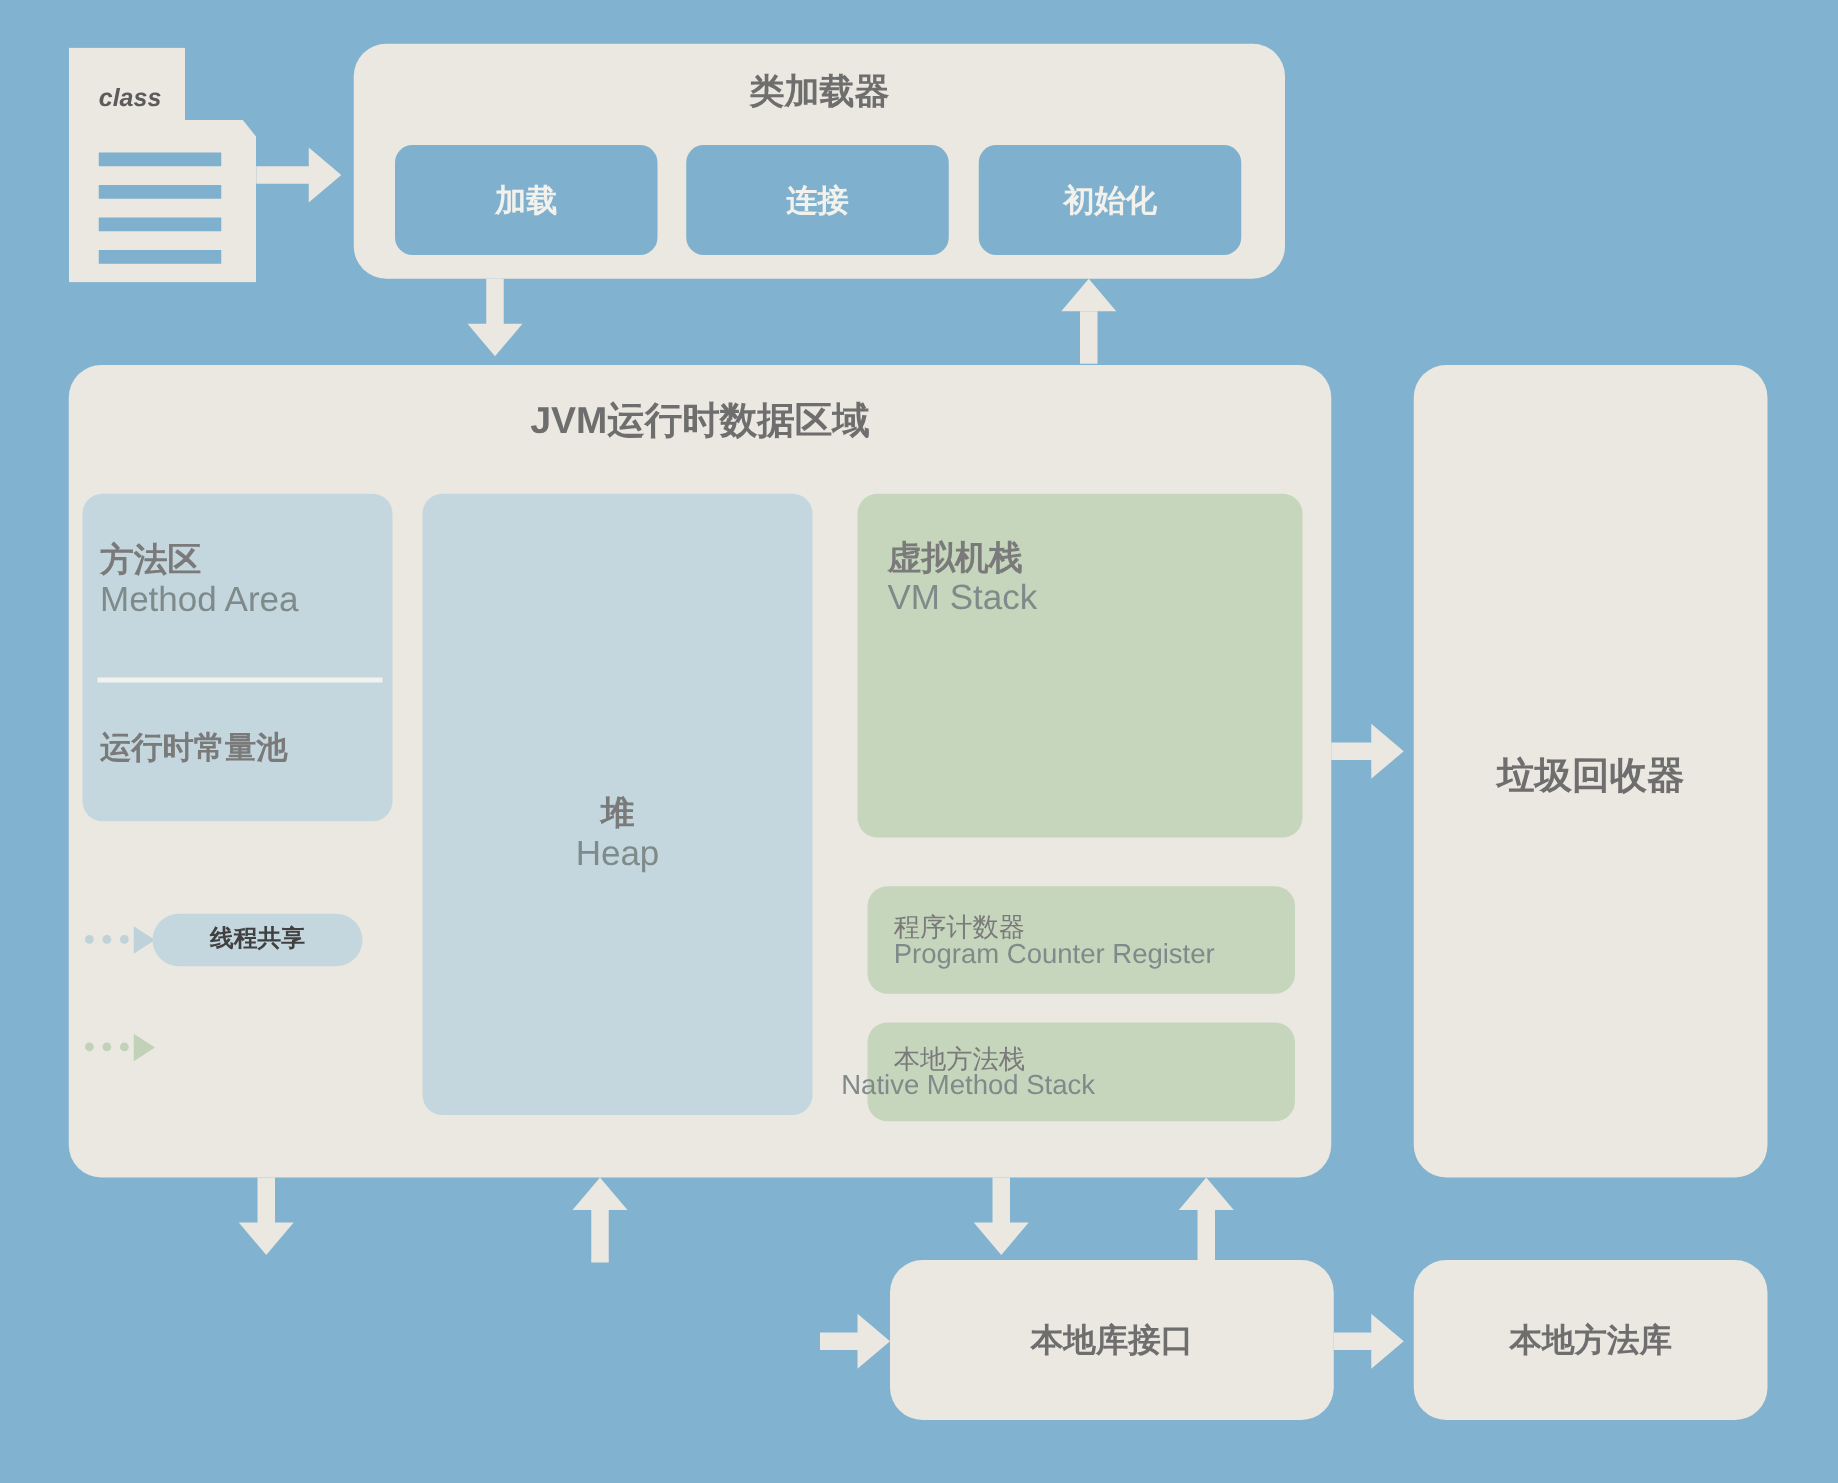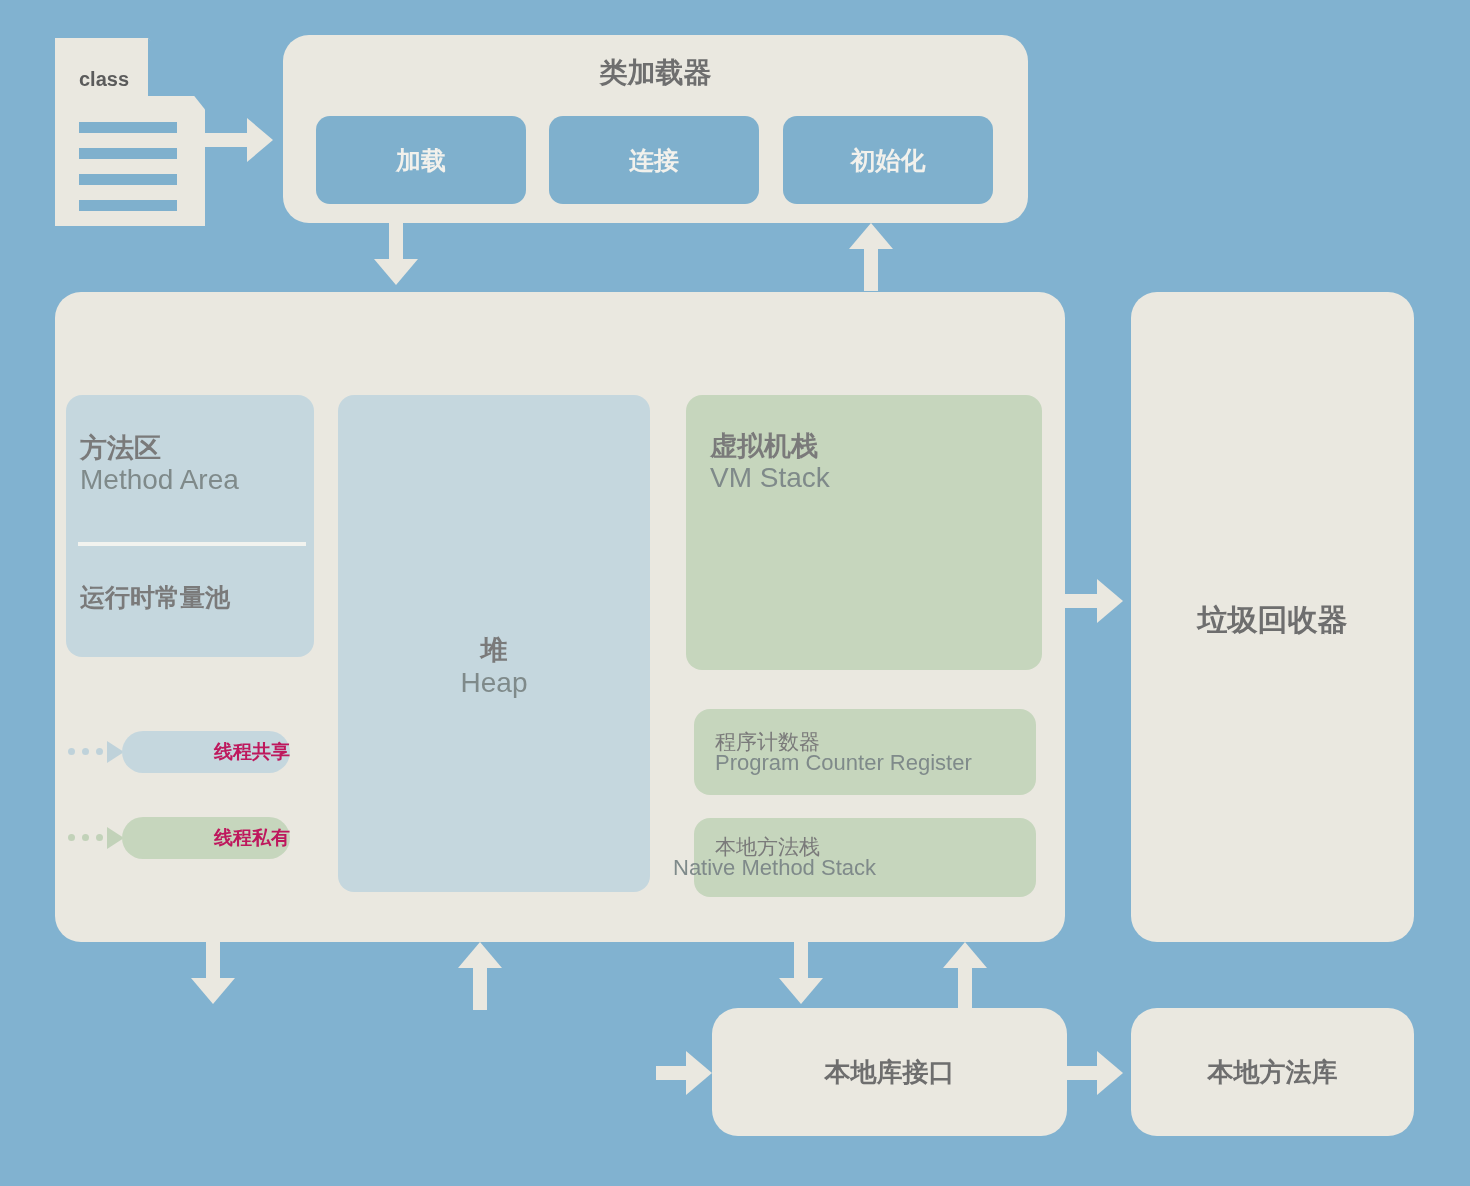--- a/index.html
+++ b/index.html
@@ -64,24 +64,24 @@
     color: #7a7a7a;
     font-size: 21px;
     font-weight: normal;
   }
   .mid-sub {
     color: #7f8a8a;
     font-size: 22px;
     font-weight: normal;
   }
   .legend-label {
-    color: #be185d;
+    color: #404040;
     font-size: 19px;
     font-weight: bold;
-    text-align: right;
+    text-align: center;
     line-height: 42px;
   }
   .bottom-label {
     color: #6e6e6e;
     font-size: 26px;
     font-weight: bold;
     text-align: center;
   }
   .center-both {
     display: flex;
@@ -102,20 +102,21 @@
   }
   .class-line {
     left: 79px; width: 98px; height: 11px;
     background: #7fb0cd;
   }
   #class-word {
     left: 79px; top: 68px;
     color: #5b5b5b;
     font-size: 20px;
     font-weight: bold;
+    font-style: italic;
   }
 
   
   .arrow-h {
     height: 14px;
     background: #eae8e0;
   }
   .arrow-h-head {
     width: 0; height: 0;
     border-top: 22px solid transparent;
@@ -192,20 +193,21 @@
     <span class="label-white">初始化</span>
   </div>
 
   <div class="abs arrow-v" style="left:389px; top:223px; height:42px;"></div>
   <div class="abs arrow-v-head-down" style="left:374px; top:259px;"></div>
 
   <div class="abs arrow-v" style="left:864px; top:249px; height:42px;"></div>
   <div class="abs arrow-v-head-up" style="left:849px; top:223px;"></div>
 
   <div class="abs panel" style="left:55px; top:292px; width:1010px; height:650px;"></div>
+  <div class="abs title-cn" style="left:55px; top:316px; width:1010px; font-size:30px;">JVM运行时数据区域</div>
 
   <div class="abs inner-blue" style="left:66px; top:395px; width:248px; height:262px;"></div>
   <div class="abs big-label" style="left:80px; top:430px;">方法区</div>
   <div class="abs sub-label" style="left:80px; top:464px;">Method Area</div>
   <div class="abs" id="method-divider"></div>
   <div class="abs big-label" style="left:80px; top:581px; font-size:25px;">运行时常量池</div>
 
   <div class="abs inner-blue" style="left:338px; top:395px; width:312px; height:497px;"></div>
   <div class="abs big-label" style="left:338px; top:632px; width:312px; text-align:center;">堆</div>
   <div class="abs sub-label" style="left:338px; top:667px; width:312px; text-align:center;">Heap</div>
@@ -225,21 +227,20 @@
   <div class="abs dot dot-blue" style="left:68px; top:748px;"></div>
   <div class="abs dot dot-blue" style="left:82px; top:748px;"></div>
   <div class="abs dot dot-blue" style="left:96px; top:748px;"></div>
   <div class="abs tri-blue" style="left:107px; top:741px;"></div>
   <div class="abs inner-blue legend-label" style="left:122px; top:731px; width:168px; height:42px; border-radius:21px;">线程共享</div>
 
   <div class="abs dot dot-green" style="left:68px; top:834px;"></div>
   <div class="abs dot dot-green" style="left:82px; top:834px;"></div>
   <div class="abs dot dot-green" style="left:96px; top:834px;"></div>
   <div class="abs tri-green" style="left:107px; top:827px;"></div>
-  <div class="abs inner-green legend-label" style="left:122px; top:817px; width:168px; height:42px; border-radius:21px;">线程私有</div>
 
   <div class="abs arrow-h" style="left:1065px; top:594px; width:42px;"></div>
   <div class="abs arrow-h-head" style="left:1097px; top:579px;"></div>
 
   <div class="abs panel" style="left:1131px; top:292px; width:283px; height:650px;"></div>
   <div class="abs title-cn" style="left:1131px; top:600px; width:283px; font-size:30px;">垃圾回收器</div>
 
   <div class="abs arrow-v" style="left:206px; top:942px; height:42px;"></div>
   <div class="abs arrow-v-head-down" style="left:191px; top:978px;"></div>
 

